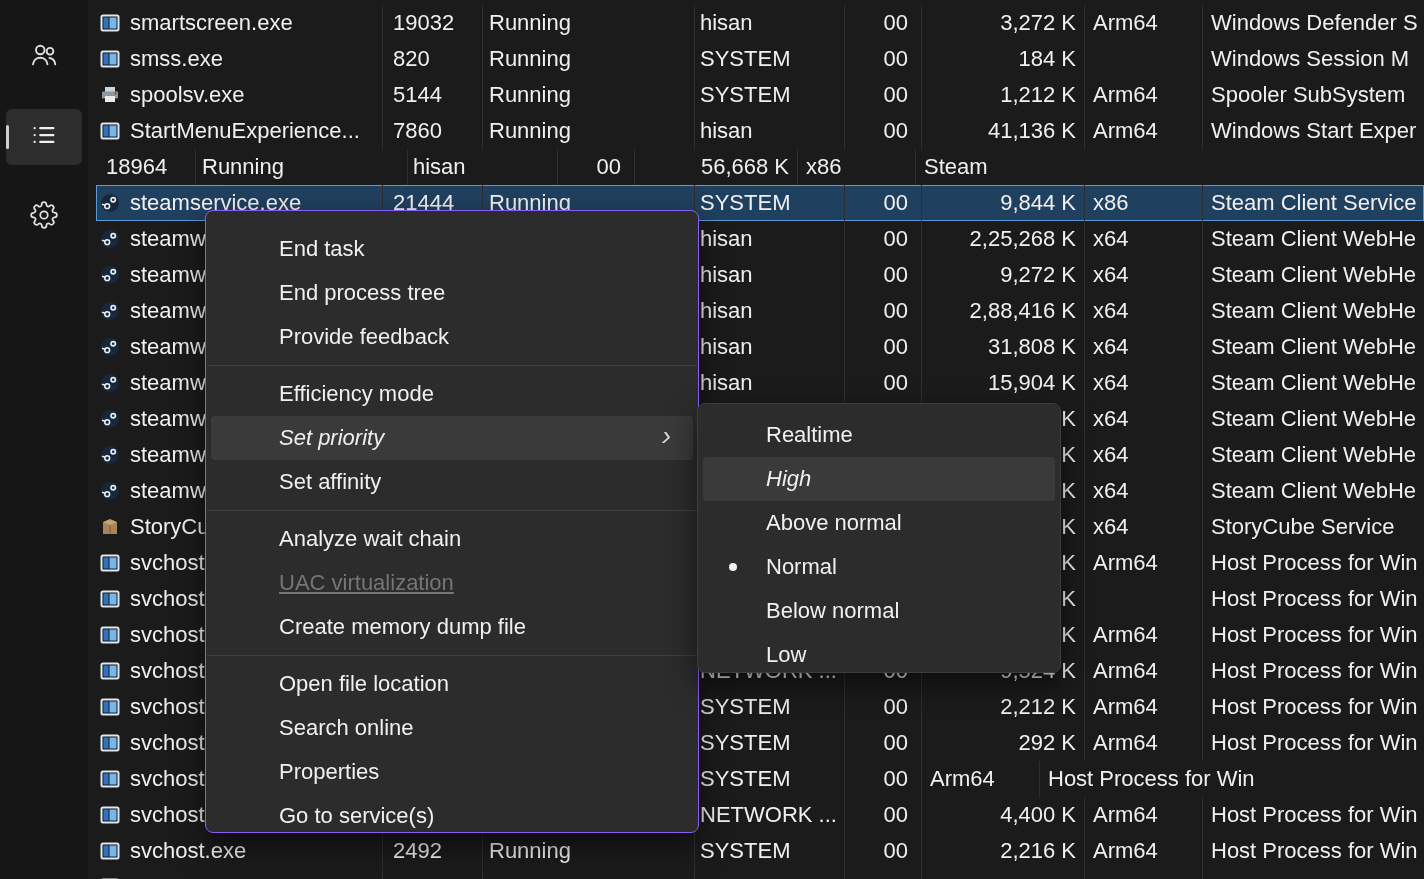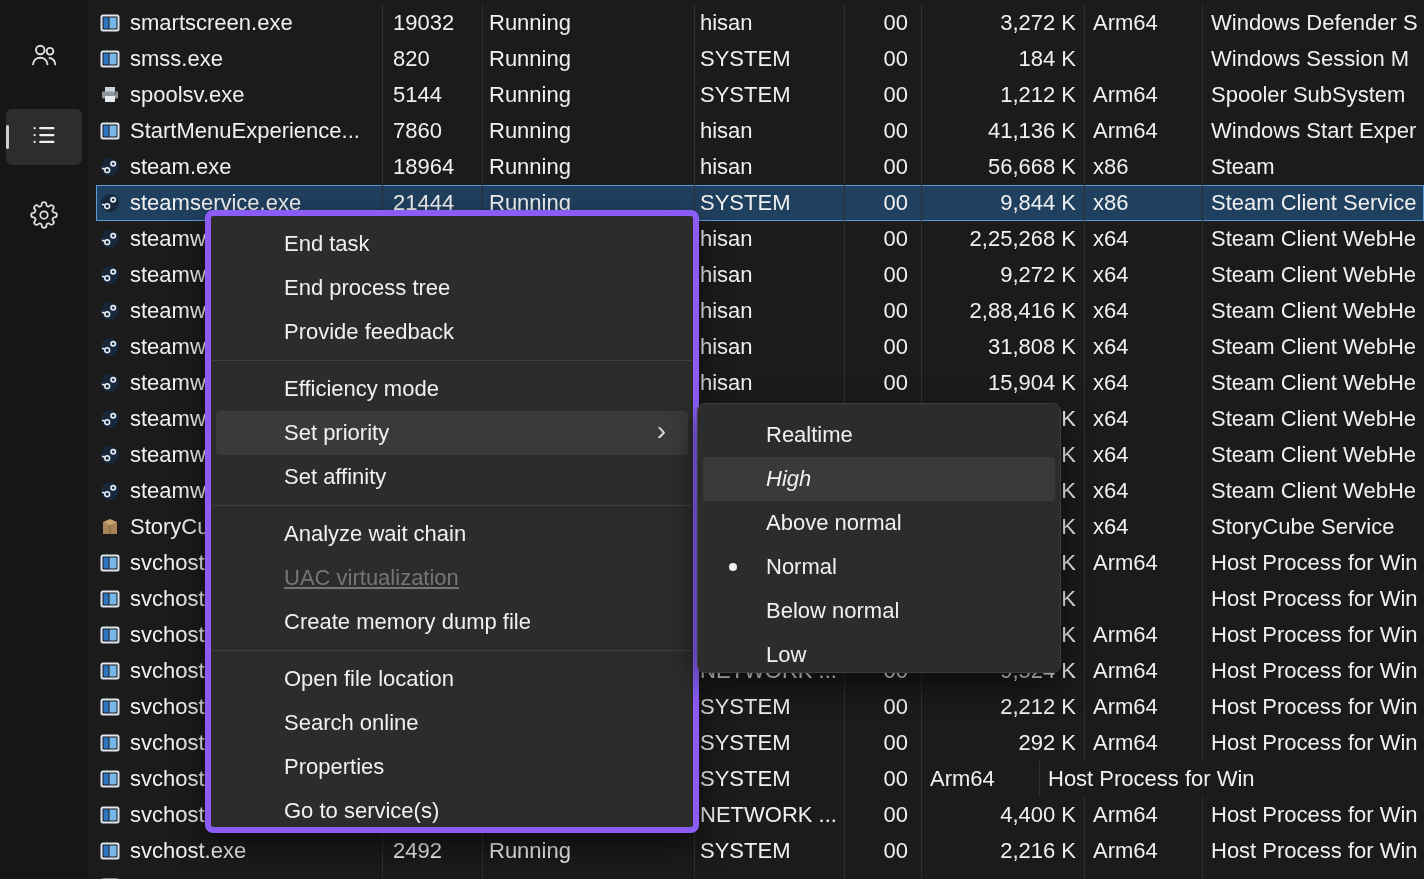--- a/index.html
+++ b/index.html
@@ -48,29 +48,29 @@
   .c-cpu{width:77px;justify-content:flex-end;padding-right:13px;}
   .c-mem{width:163px;justify-content:flex-end;padding-right:8px;}
   .c-arch{width:118px;padding-left:8px;}
   .c-desc{width:221px;border-right:none;padding-left:8px;}
   .picon{width:20px;height:20px;flex:0 0 20px;display:flex;align-items:center;justify-content:center;}
 
   
   .context-menu{
     position:absolute;left:205px;top:210px;width:494px;height:623px;
     background:var(--menu-background,#2c2c2c);
-    border:6px solid #8b5cf6;border-radius:8px;
+    border:1px solid #8b5cf6;border-radius:8px;
     box-shadow:0 12px 30px rgba(0,0,0,.55);
-    padding-top:6px;z-index:10;color:var(--text,#f0f0f0);font-size:22px;
+    padding-top:16px;z-index:10;color:var(--text,#f0f0f0);font-size:22px;
   }
   .menu-item{
     height:44px;display:flex;align-items:center;
     margin:0 5px;padding-left:68px;border-radius:4px;position:relative;cursor:pointer;
   }
-  .menu-item.highlighted{background:var(--menu-highlight,#3a3a3a);}
+  .menu-item.highlighted{background:var(--menu-highlight,#3a3a3a);font-style:italic;}
   .menu-item.disabled{color:var(--menu-disabled-text,#757575);cursor:default;text-decoration:underline;}
   .menu-sep{height:1px;background:var(--separator,#404040);margin:6px 1px;}
   .chevron{
     position:absolute;right:22px;top:50%;transform:translateY(-58%);
     font-size:28px;color:#d8d8d8;line-height:1;
   }
 
   
   .submenu{
     position:absolute;left:697px;top:403px;width:364px;height:270px;
@@ -186,32 +186,20 @@
         </div>
         <div class="cell c-pid">7860</div>
         <div class="cell c-status">Running</div>
         <div class="cell c-user">hisan</div>
         <div class="cell c-cpu">00</div>
         <div class="cell c-mem">41,136 K</div>
         <div class="cell c-arch">Arm64</div>
         <div class="cell c-desc">Windows Start Exper</div>
       </div>
       <div class="row">
-        <div class="cell c-name">
-          <span class="picon">
-            <svg width="20" height="20" viewBox="0 0 20 20">
-              <circle cx="10" cy="10" r="9" fill="#17273c"></circle>
-              <circle cx="13.2" cy="6.8" r="3" fill="#e9eef3"></circle>
-              <circle cx="13.2" cy="6.8" r="1.3" fill="#17273c"></circle>
-              <circle cx="7.2" cy="13.2" r="2.4" fill="none" stroke="#e9eef3" stroke-width="1.5"></circle>
-              <path d="M2 11.2 L5.4 12.4" stroke="#e9eef3" stroke-width="1.5"></path>
-            </svg>
-          </span>
-          <span>steam.exe</span>
-        </div>
         <div class="cell c-pid">18964</div>
         <div class="cell c-status">Running</div>
         <div class="cell c-user">hisan</div>
         <div class="cell c-cpu">00</div>
         <div class="cell c-mem">56,668 K</div>
         <div class="cell c-arch">x86</div>
         <div class="cell c-desc">Steam</div>
       </div>
       <div class="row selected">
         <div class="cell c-name">

